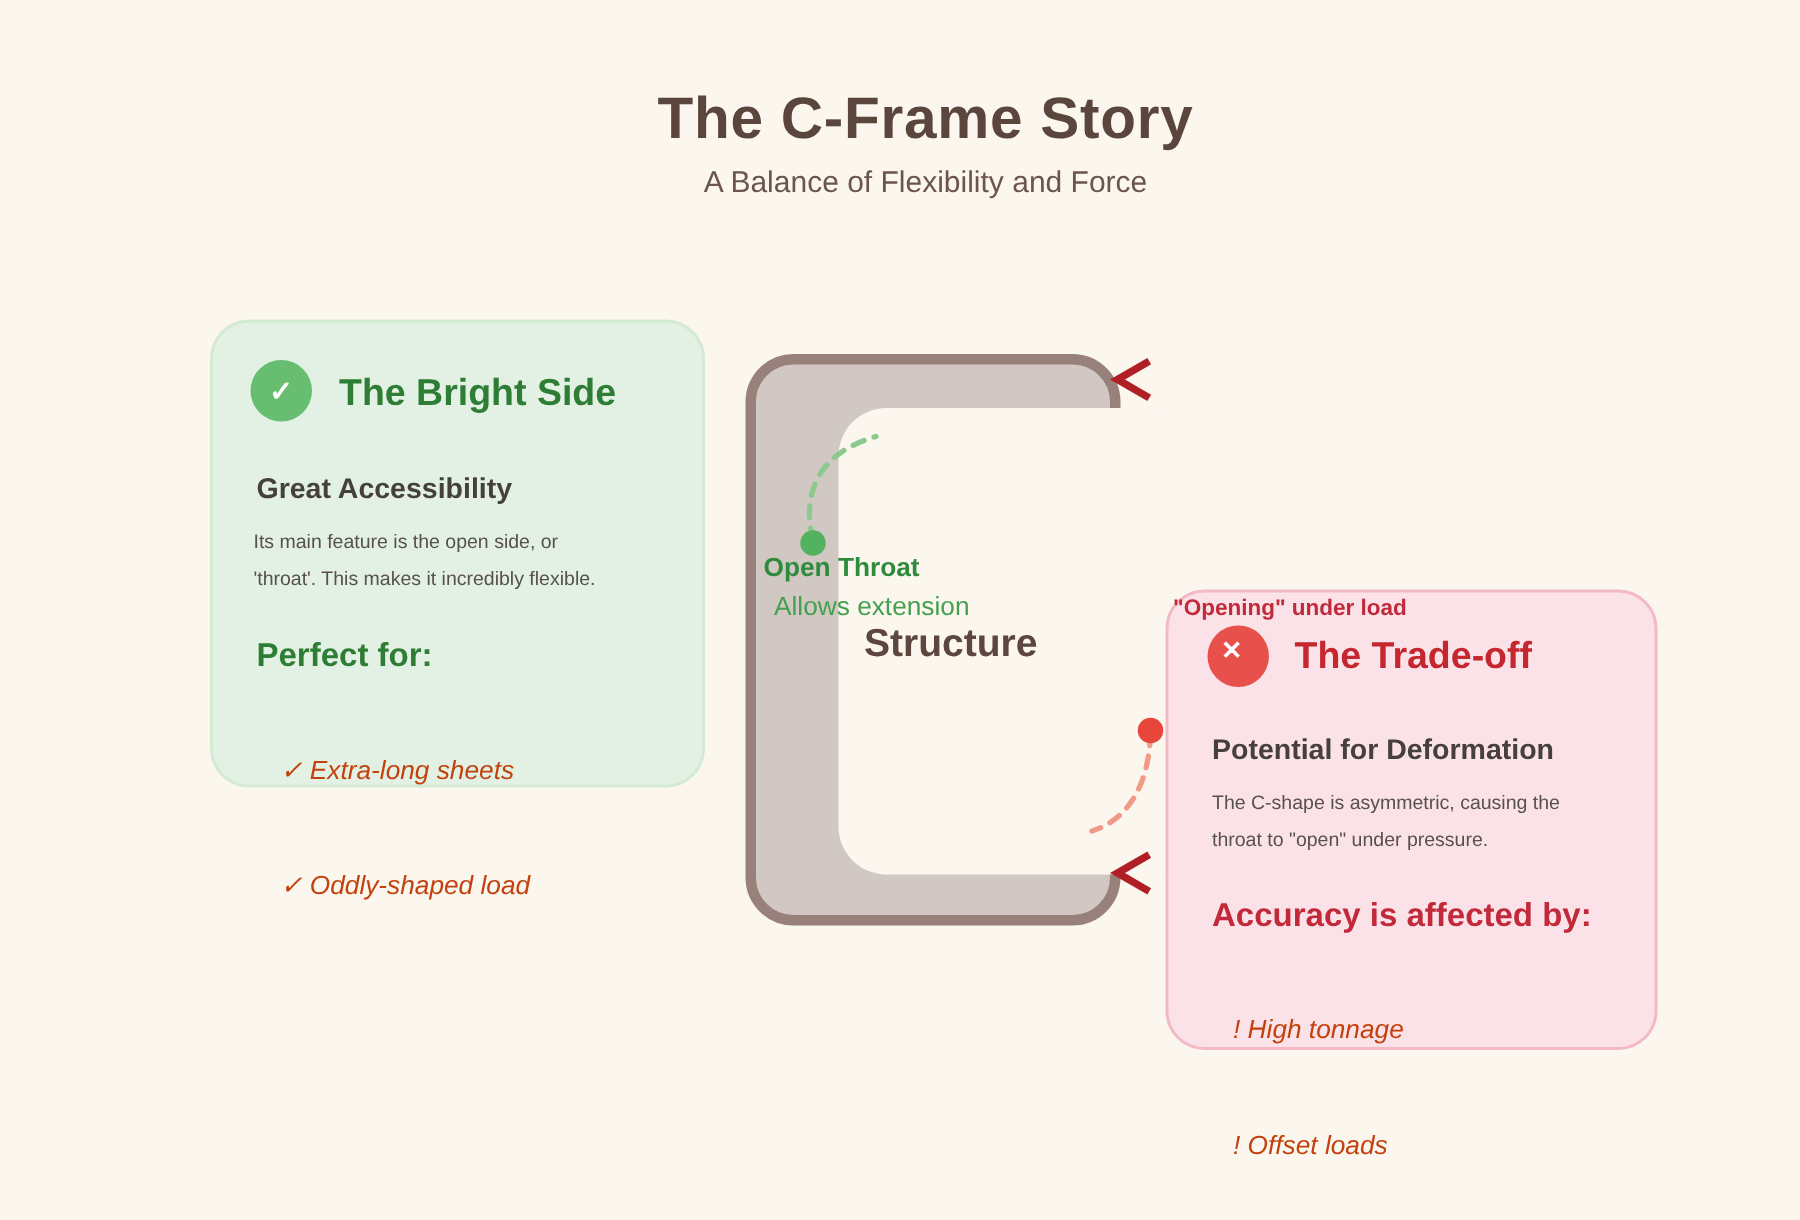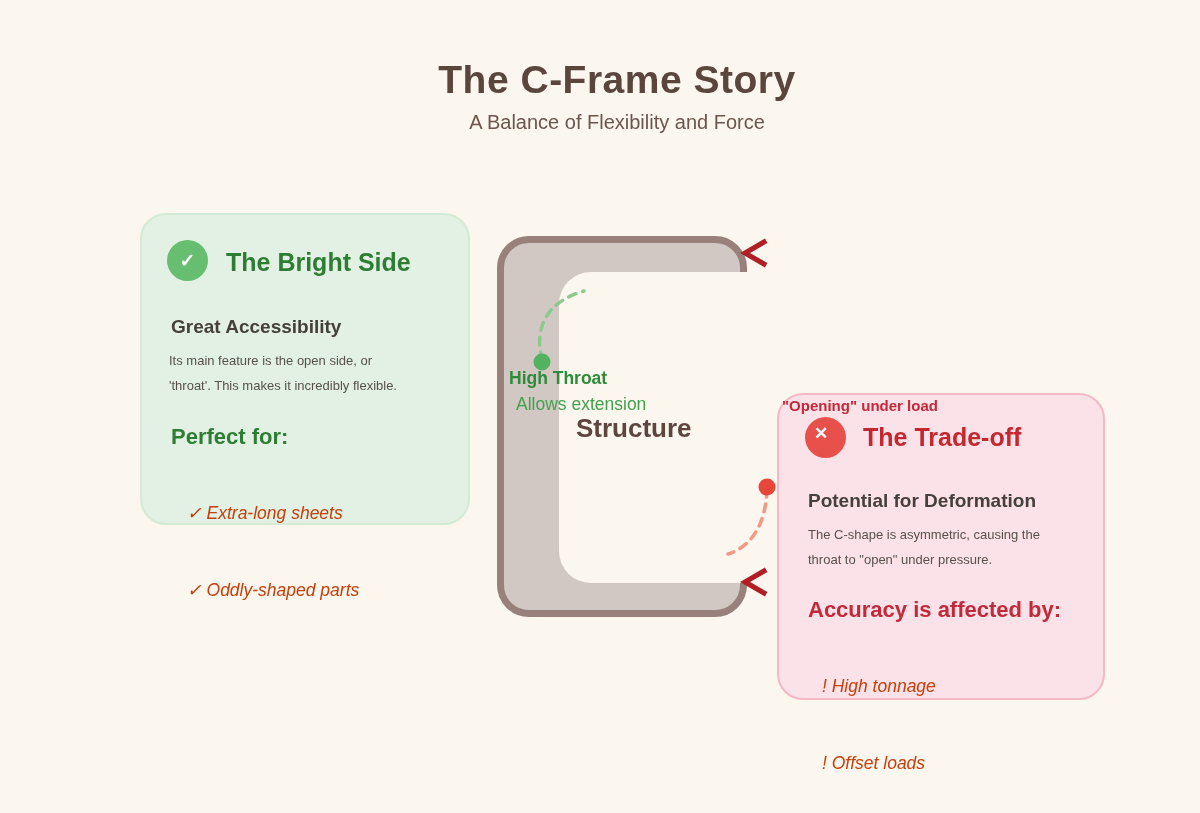--- a/index.html
+++ b/index.html
@@ -91,36 +91,36 @@
 
   <svg class="abs svg-overlay" viewBox="0 0 1200 813" xmlns="http://www.w3.org/2000/svg">
     <path d="M 515 360 C 507 328, 519 302, 557 291" fill="none" stroke="#8CC98F" stroke-width="3.5" stroke-dasharray="8 7" stroke-linecap="round"></path>
     <circle cx="515" cy="362" r="8.5" fill="#53B25F"></circle>
     <path d="M 740 489 C 739 522, 726 546, 701 554" fill="none" stroke="#F29A87" stroke-width="3.5" stroke-dasharray="8 7" stroke-linecap="round"></path>
     <circle cx="740" cy="487" r="8.5" fill="#E8463B"></circle>
     <polyline points="737,242 718,253 737,264" fill="none" stroke="#B01F26" stroke-width="5" stroke-linecap="square"></polyline>
     <polyline points="737,571 718,582 737,593" fill="none" stroke="#B01F26" stroke-width="5" stroke-linecap="square"></polyline>
   </svg>
 
-  <div class="abs open-throat-label">High Throat</div>
+  <div class="abs open-throat-label">Open Throat</div>
   <div class="abs allows-ext-label">Allows extension</div>
   <div class="abs structure-label">Structure</div>
 
   <section class="abs card green">
     <div class="abs badge check">
       <span>✓</span>
     </div>
     <div class="abs card-title">The Bright Side</div>
     <div class="abs card-heading">Great Accessibility</div>
     <div class="abs card-body">Its main feature is the open side, or
 'throat'. This makes it incredibly flexible.</div>
     <div class="abs list-title">Perfect for:</div>
     <div class="abs list">
       <div>✓ Extra-long sheets</div>
-      <div>✓ Oddly-shaped parts</div>
+      <div>✓ Oddly-shaped load</div>
     </div>
   </section>
 
   <section class="abs card pink">
     <div class="abs overlay-label">"Opening" under load</div>
     <div class="abs badge cross">
       <span>✕</span>
     </div>
     <div class="abs card-title">The Trade-off</div>
     <div class="abs card-body">The C-shape is asymmetric, causing the

